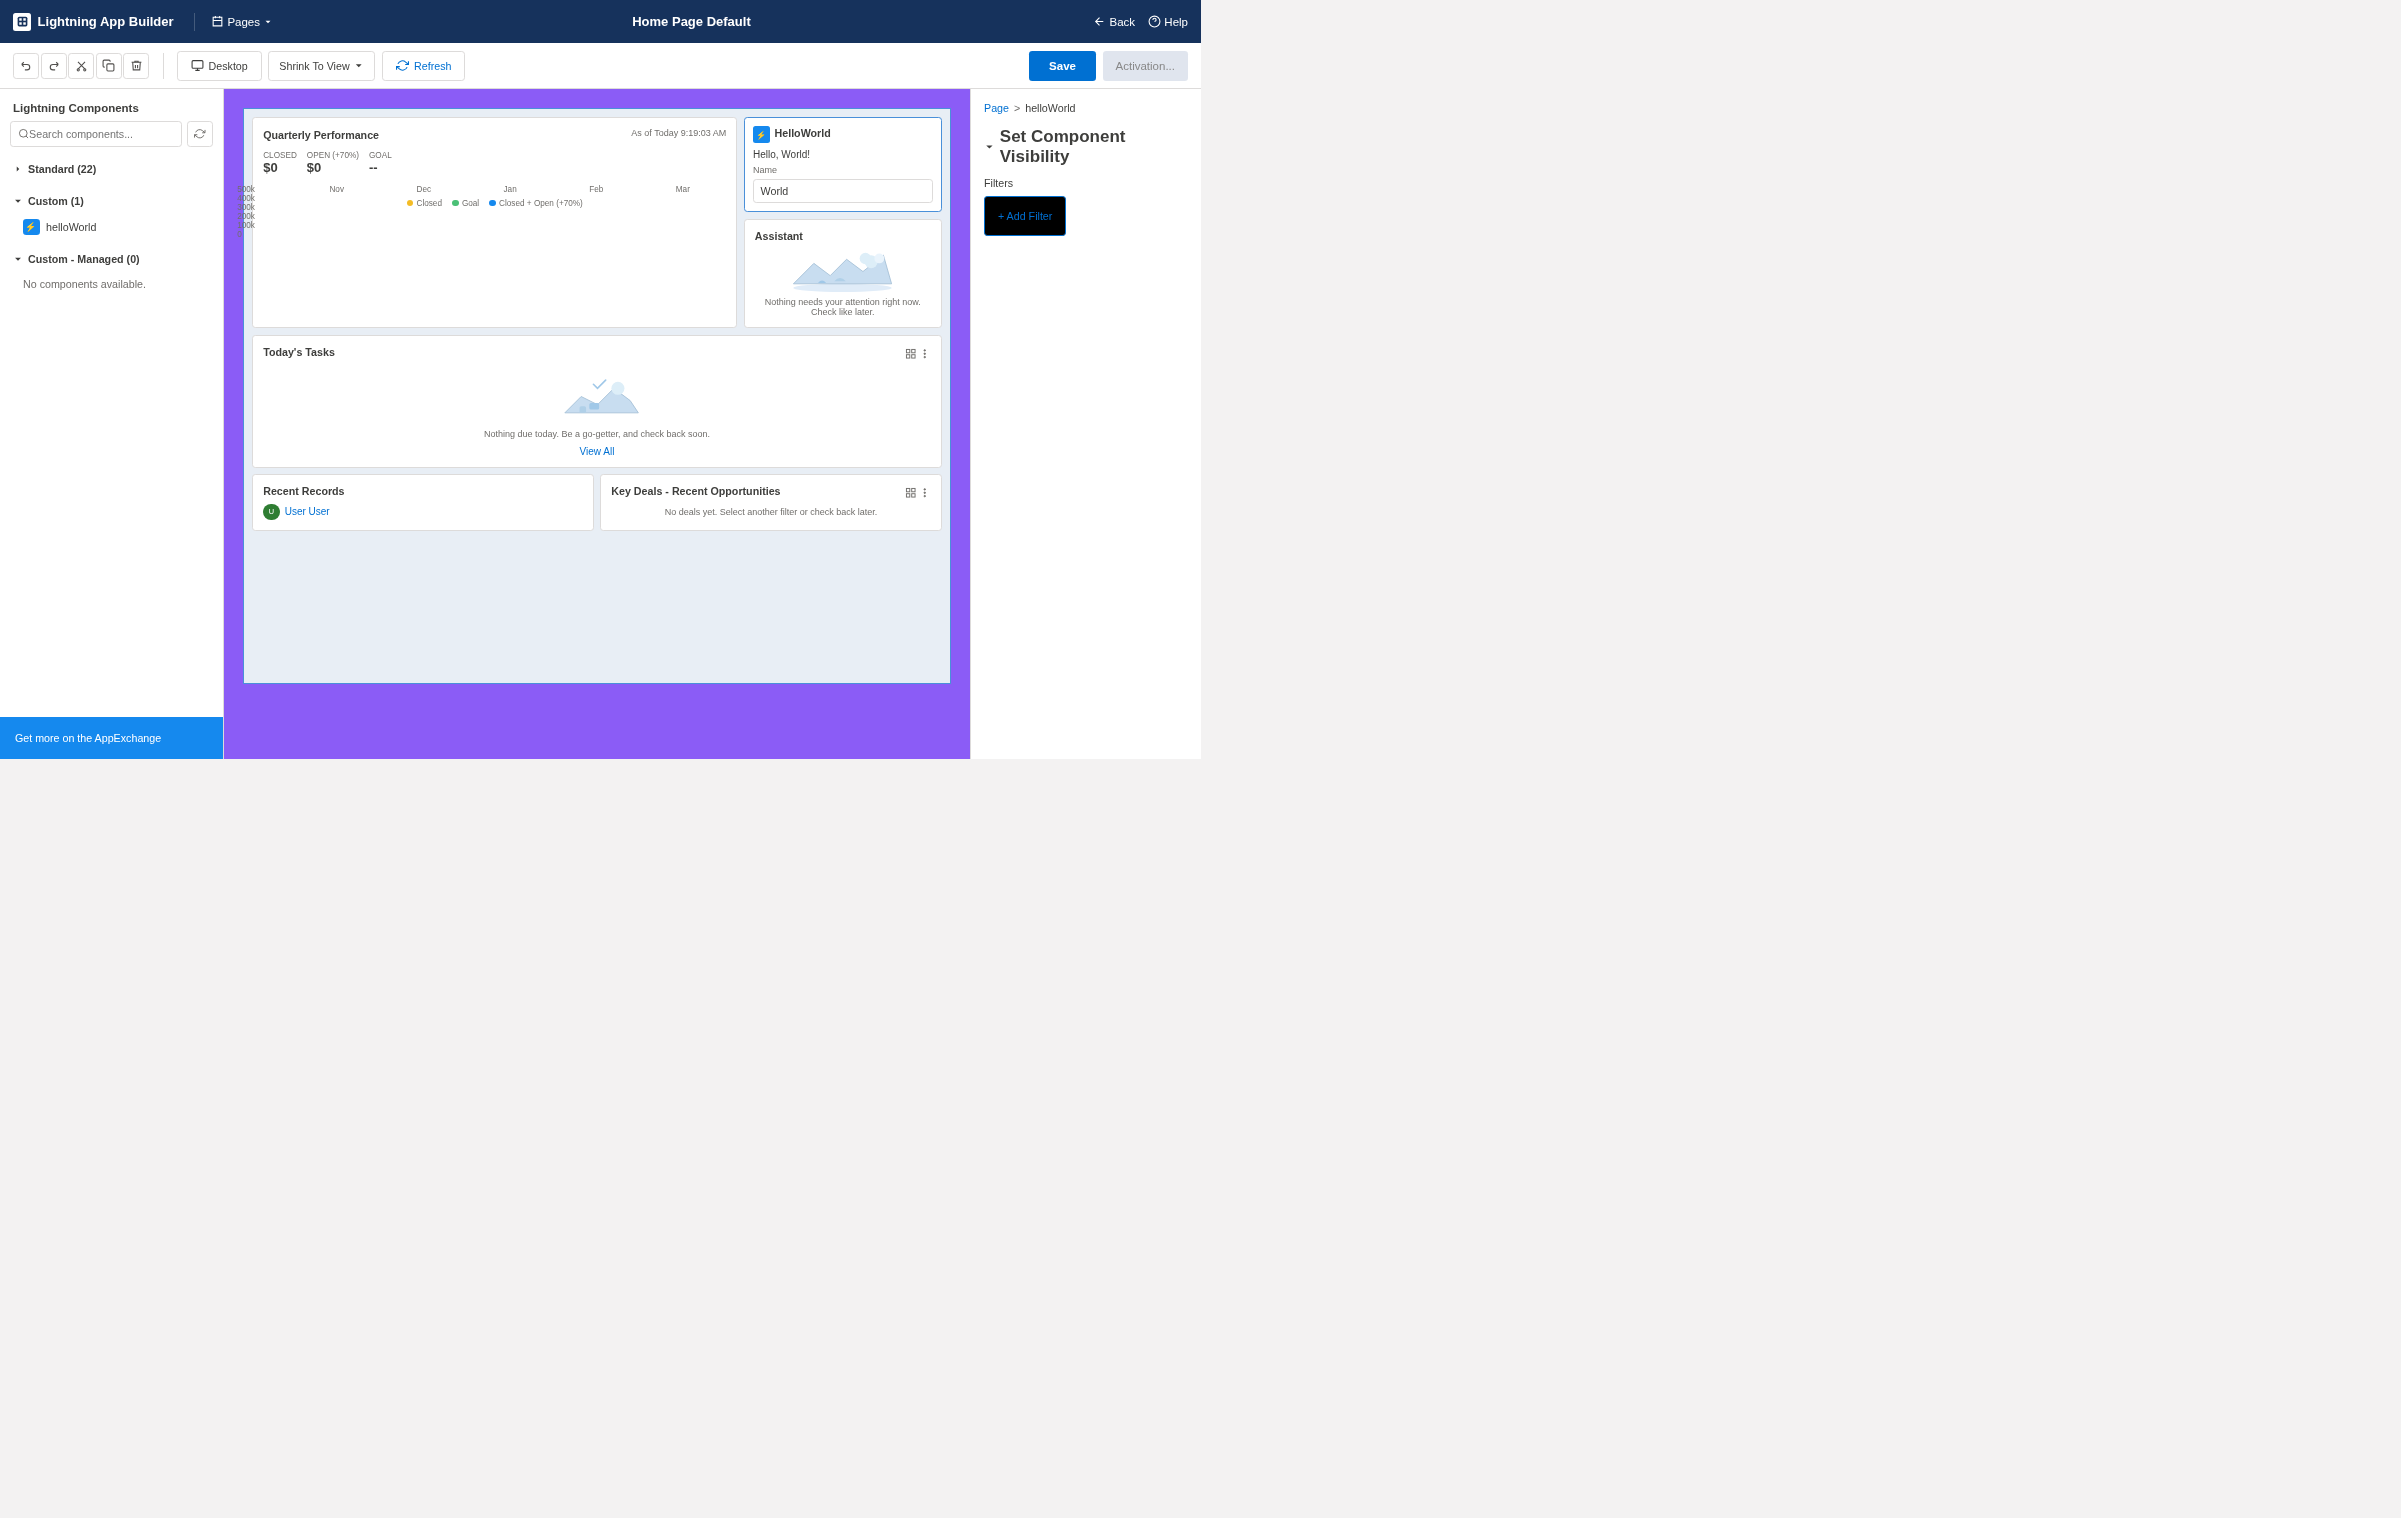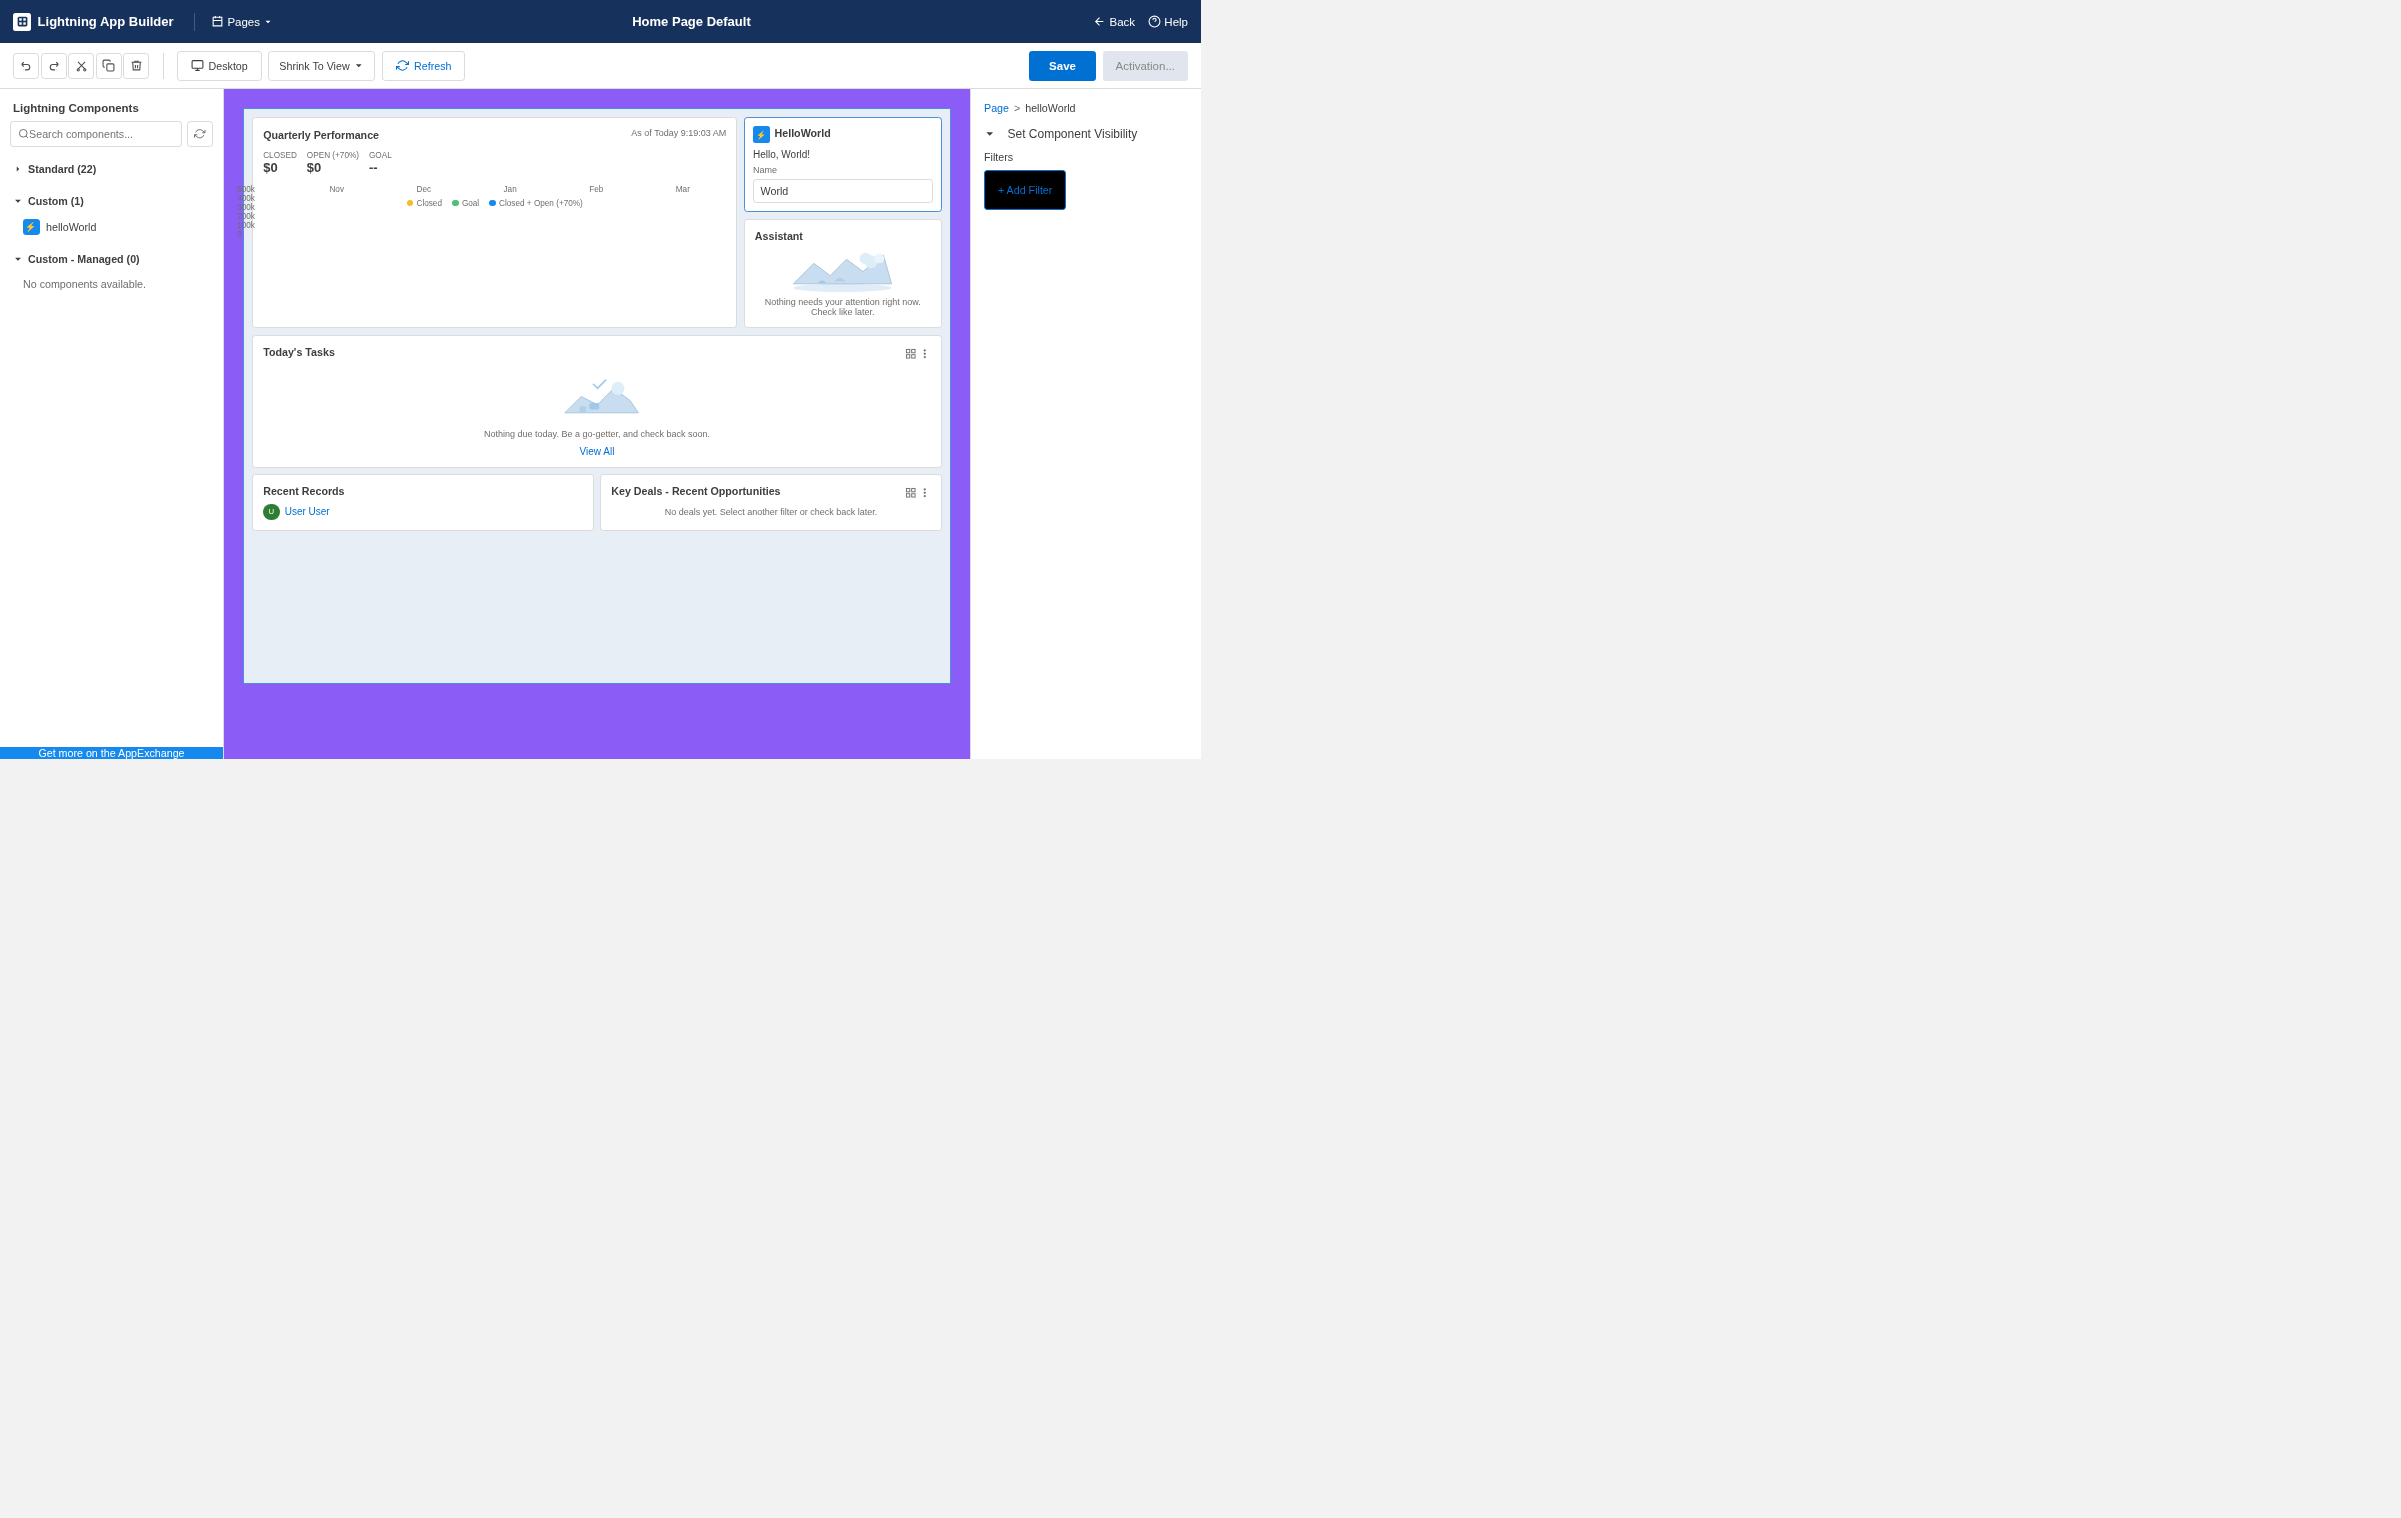--- a/index.html
+++ b/index.html
@@ -121,21 +121,21 @@
       padding: 5px 23px; cursor: pointer; font-size: 10.7px; color: #3e3e3c;
     }
     .hw-icon {
       width: 16.5px; height: 16.5px; background: #1589ee;
       border-radius: 3.3px; display: flex; align-items: center; justify-content: center;
       color: #fff; font-size: 9px; font-weight: 700;
     }
     .no-components { padding: 6.6px 23px; font-size: 10.7px; color: #706e6b; }
     .appexchange-banner {
       margin-top: auto; background: #1589ee; color: #fff;
-      text-align: center; font-size: 10.7px; cursor: pointer;
+      padding: 15px; text-align: left; font-size: 10.7px; cursor: pointer;
     }
 
     
     .canvas-area {
       flex: 1; background: #8b5cf6; overflow: auto; padding: 19px;
     }
     .canvas-frame {
       background: #e8eef5; border: 1.6px solid #4a90d9;
       min-height: 576px; padding: 8.2px; display: flex; flex-direction: column; gap: 6.6px;
     }
@@ -208,21 +208,21 @@
 
     
     .right-sidebar {
       width: 231px; background: #fff; border-left: 0.8px solid #dddbda;
       padding: 13px; overflow-y: auto;
     }
     .breadcrumb { display: flex; align-items: center; gap: 5px; font-size: 10.7px; margin-bottom: 13px; }
     .breadcrumb-link { color: #0070d2; cursor: pointer; }
     .breadcrumb-sep { color: #706e6b; }
     .breadcrumb-current { color: #3e3e3c; }
-    .section-label { font-size: 12px; font-weight: 400; color: #3e3e3c; margin-bottom: 10px; display: flex; align-items: center; gap: 12px; }
+    .section-label { font-size: 17px; font-weight: 700; color: #3e3e3c; margin-bottom: 10px; display: flex; align-items: center; gap: 5px; }
     .filters-label { font-size: 10.7px; color: #3e3e3c; margin-bottom: 6.6px; }
     .add-filter-btn {
       display: flex; align-items: center; gap: 5px;
       padding: 0 13px; height: 40px; border: 0.8px solid #0070d2;
       background: #000000; color: #0070d2; border-radius: 3.3px; cursor: pointer; font-size: 10.7px;
     }
 
     
     .chart-y-labels {
       position: absolute; left: -26px; top: 0; height: 100%;

